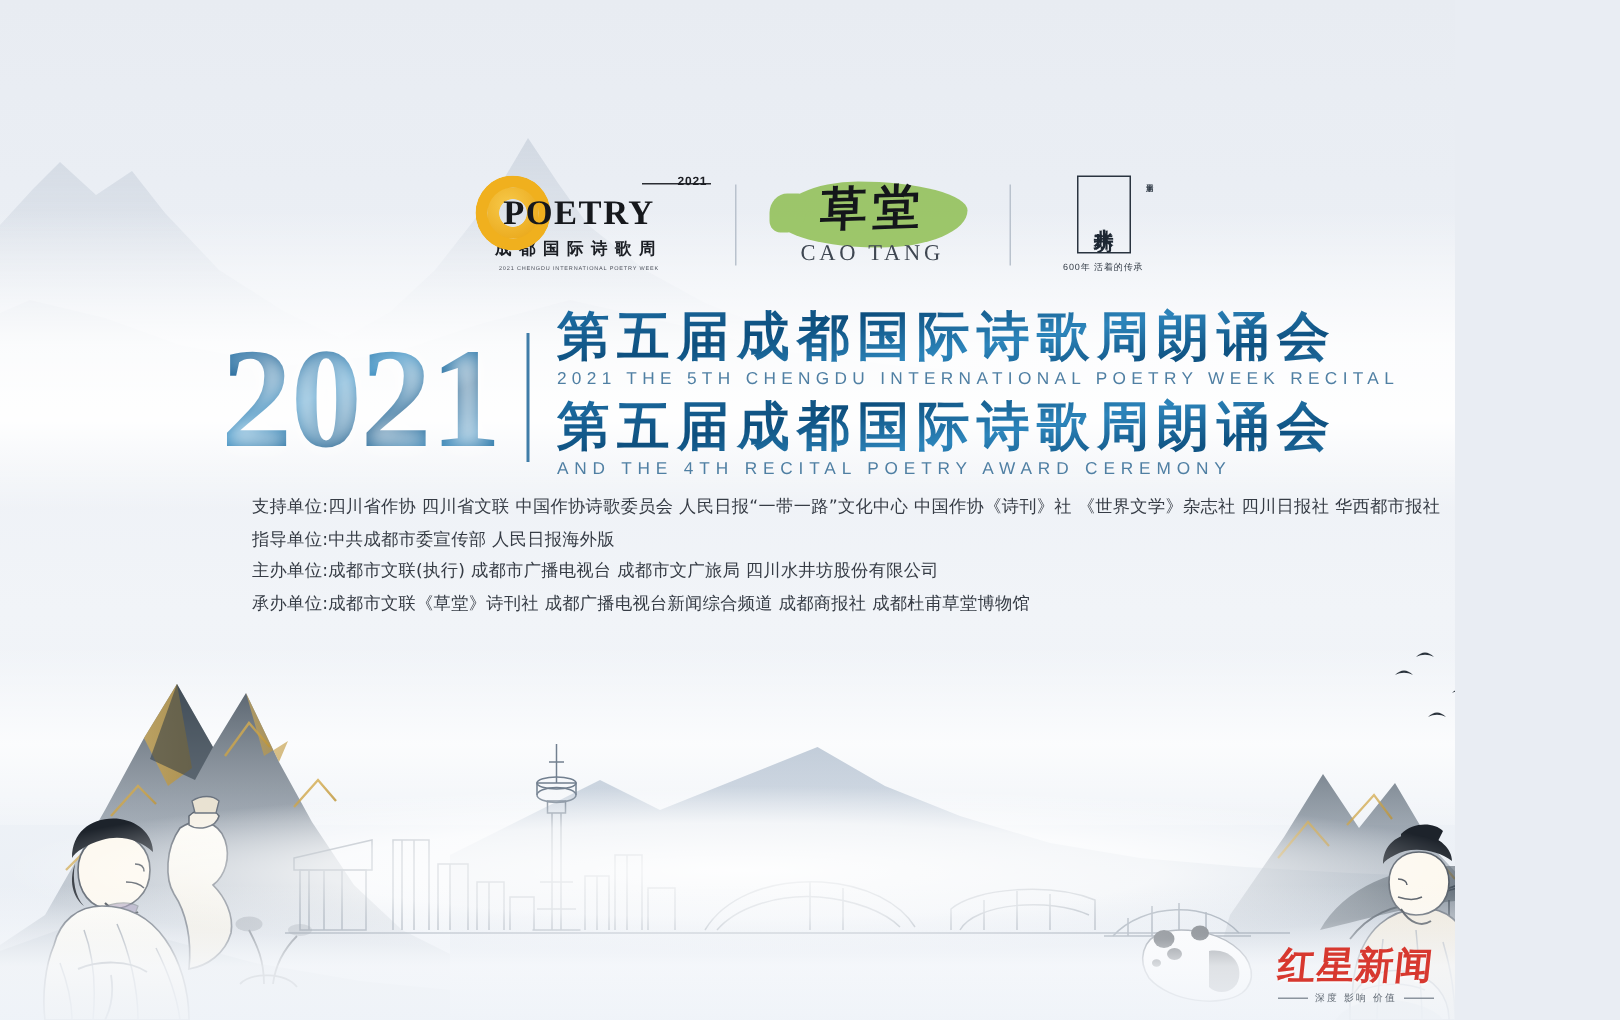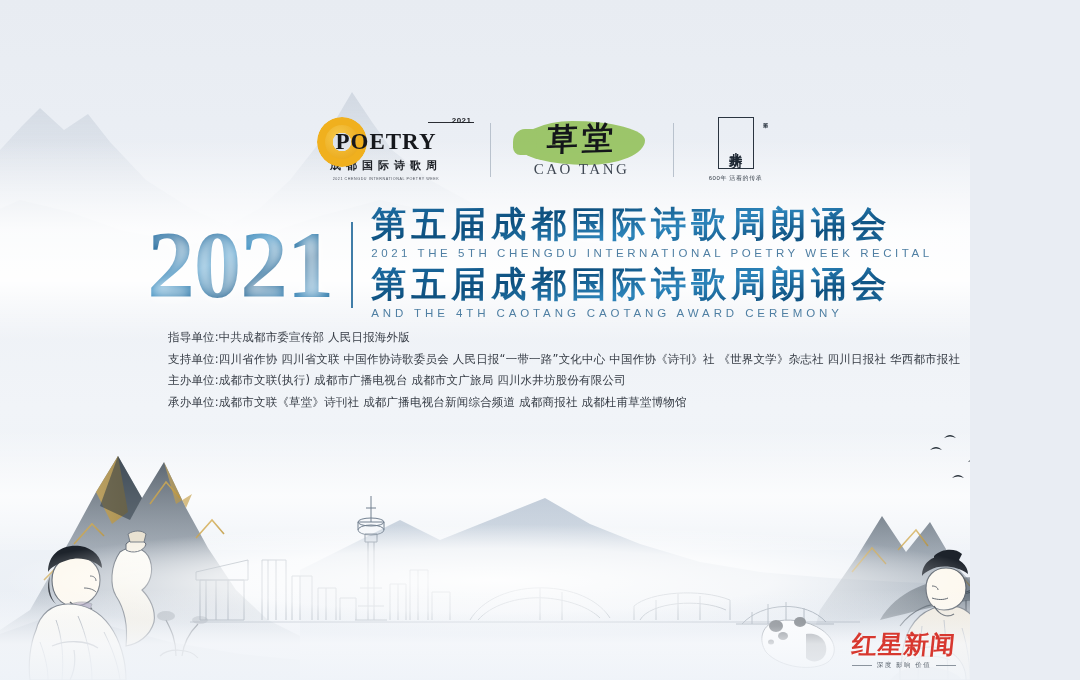--- a/index.html
+++ b/index.html
@@ -205,28 +205,28 @@
   </div>
 
   <div class="title-block">
     <div class="title-inner">
       <div class="year">2021</div>
       <div class="title-divider"></div>
       <div class="title-text">
         <div class="cn-line">第五届成都国际诗歌周朗诵会</div>
         <div class="en-line">2021 THE 5TH CHENGDU INTERNATIONAL POETRY WEEK RECITAL</div>
         <div class="cn-line">第五届成都国际诗歌周朗诵会</div>
-        <div class="en-line en-line2">AND THE 4TH CAOTANG CAOTANG AWARD CEREMONY</div>
+        <div class="en-line en-line2">AND THE 4TH RECITAL POETRY AWARD CEREMONY</div>
       </div>
     </div>
   </div>
 
   <div class="credits">
+    <div class="credit-line">支持单位:四川省作协  四川省文联  中国作协诗歌委员会  人民日报“一带一路”文化中心  中国作协《诗刊》社  《世界文学》杂志社  四川日报社  华西都市报社</div>
     <div class="credit-line">指导单位:中共成都市委宣传部  人民日报海外版</div>
-    <div class="credit-line">支持单位:四川省作协  四川省文联  中国作协诗歌委员会  人民日报“一带一路”文化中心  中国作协《诗刊》社  《世界文学》杂志社  四川日报社  华西都市报社</div>
     <div class="credit-line">主办单位:成都市文联(执行)  成都市广播电视台  成都市文广旅局  四川水井坊股份有限公司</div>
     <div class="credit-line">承办单位:成都市文联《草堂》诗刊社  成都广播电视台新闻综合频道  成都商报社  成都杜甫草堂博物馆</div>
   </div>
 
   <svg class="bottom-scene" viewBox="0 0 1080 260" preserveAspectRatio="none">
     <defs>
       <linearGradient id="inkmt" x1="0" y1="0" x2="0" y2="1">
         <stop offset="0%" stop-color="#3c4854" stop-opacity=".85"></stop>
         <stop offset="60%" stop-color="#7d8b9a" stop-opacity=".45"></stop>
         <stop offset="100%" stop-color="#cdd6e0" stop-opacity="0"></stop>

